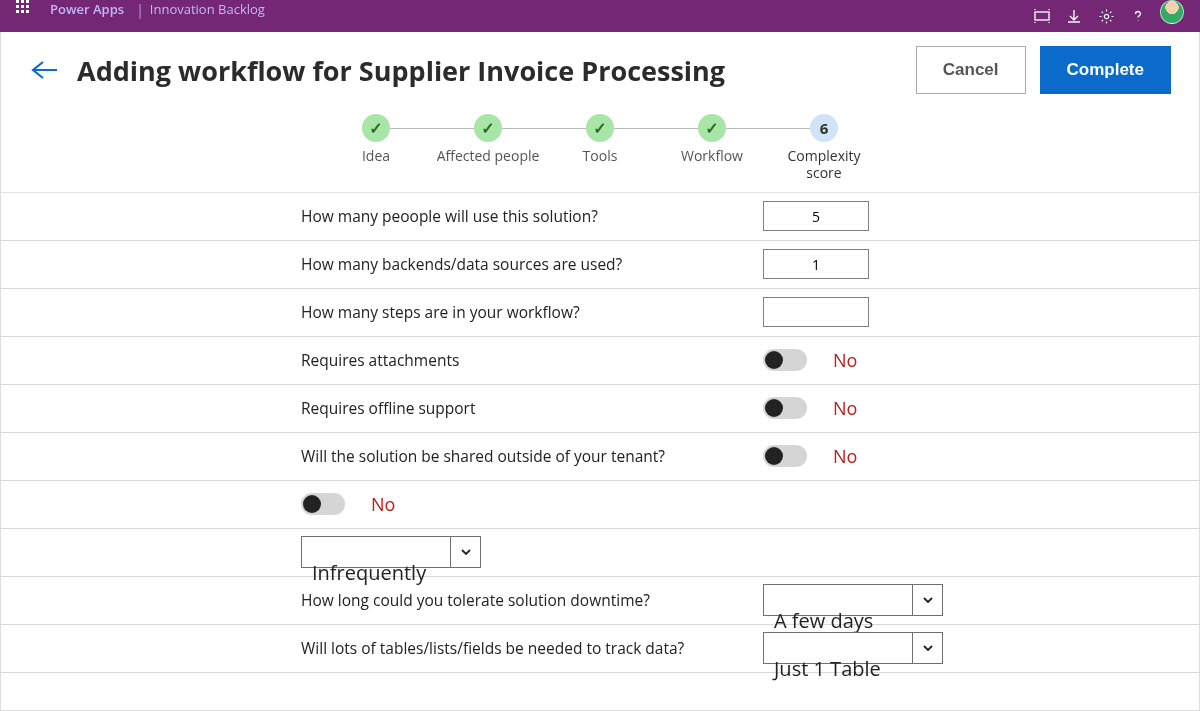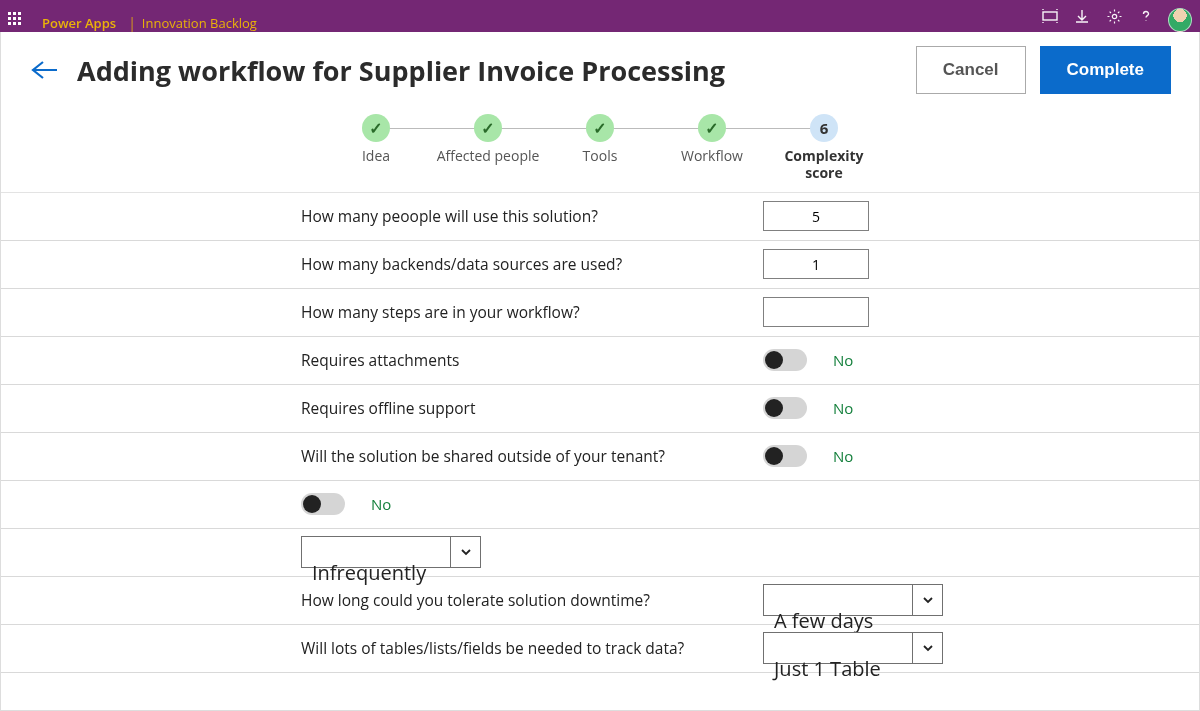--- a/index.html
+++ b/index.html
@@ -12,23 +12,23 @@
     height: 711px;
     overflow: hidden;
     position: relative;
   }
 
   
   .appbar {
     background: #742774;
     height: 32px;
     display: flex;
-    align-items: flex-end;
-    padding: 0 8px;
-    color: #eab308;
+    align-items: flex-start;
+    padding: 0 16px;
+    color: #c4b5fd;
   }
   .appbar .waffle {
     width: 20px; height: 20px;
     display: grid;
     grid-template-columns: repeat(3, 3px);
     grid-template-rows: repeat(3, 3px);
     gap: 2px;
     margin-right: 14px;
     cursor: pointer;
   }
@@ -129,21 +129,21 @@
     background: #cfe4f7;
     color: #333;
     font-weight: 700;
   }
   .step .label {
     font-size: 14px;
     color: #555;
     font-weight: 400;
     line-height: 1.2;
   }
-  .step.current .label { font-weight: 700; color: #333; }
+  .step.current .label { font-weight: 400; color: #333; }
   .step + .step::before {
     content: "";
     position: absolute;
     top: 14px;
     left: -56px;
     width: 112px;
     height: 1px;
     background: #bbb;
     z-index: 1;
   }
@@ -185,22 +185,22 @@
     position: relative;
     cursor: pointer;
   }
   .toggle .knob {
     width: 18px; height: 18px; border-radius: 50%;
     background: #222;
     position: absolute; top: 2px; left: 2px;
   }
   .toggle-label {
     margin-left: 26px;
-    font-size: 15px;
-    color: #15803d;
+    font-size: 18px;
+    color: #b91c1c;
   }
   .select {
     width: 180px;
     height: 32px;
     border: 1px solid #707070;
     display: flex;
     align-items: center;
     padding: 0 10px;
     position: relative;
     cursor: pointer;

